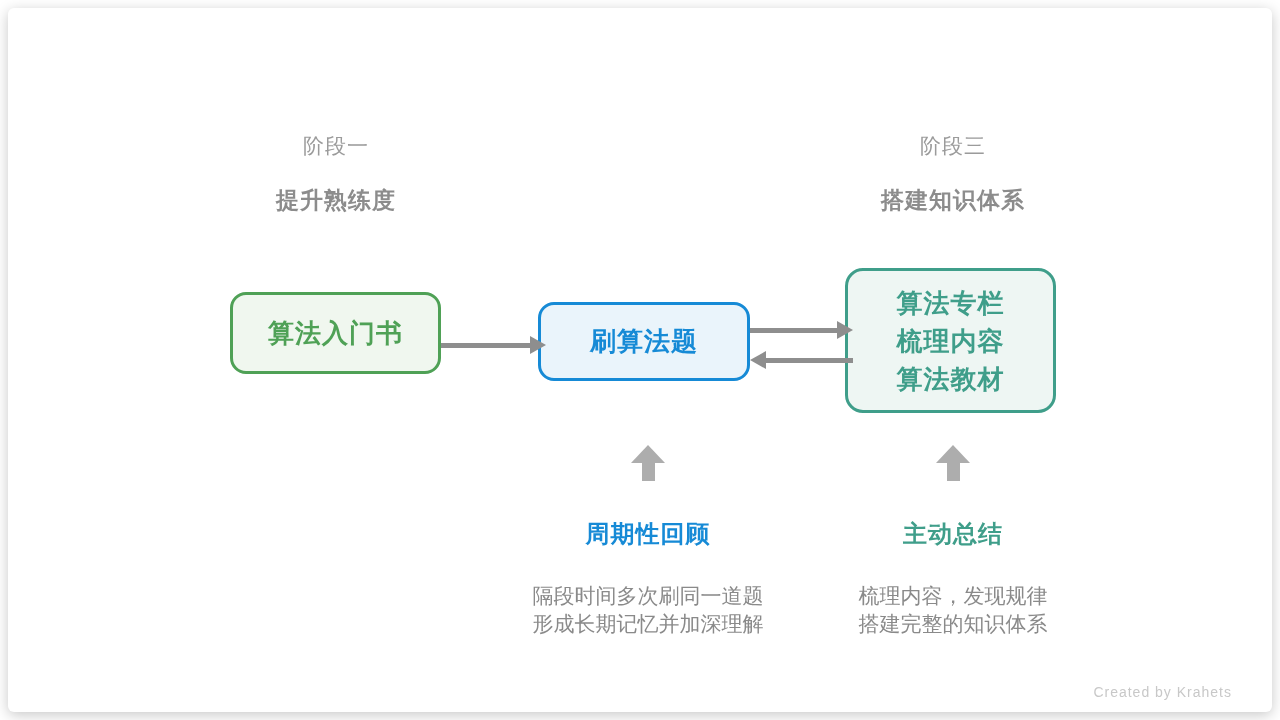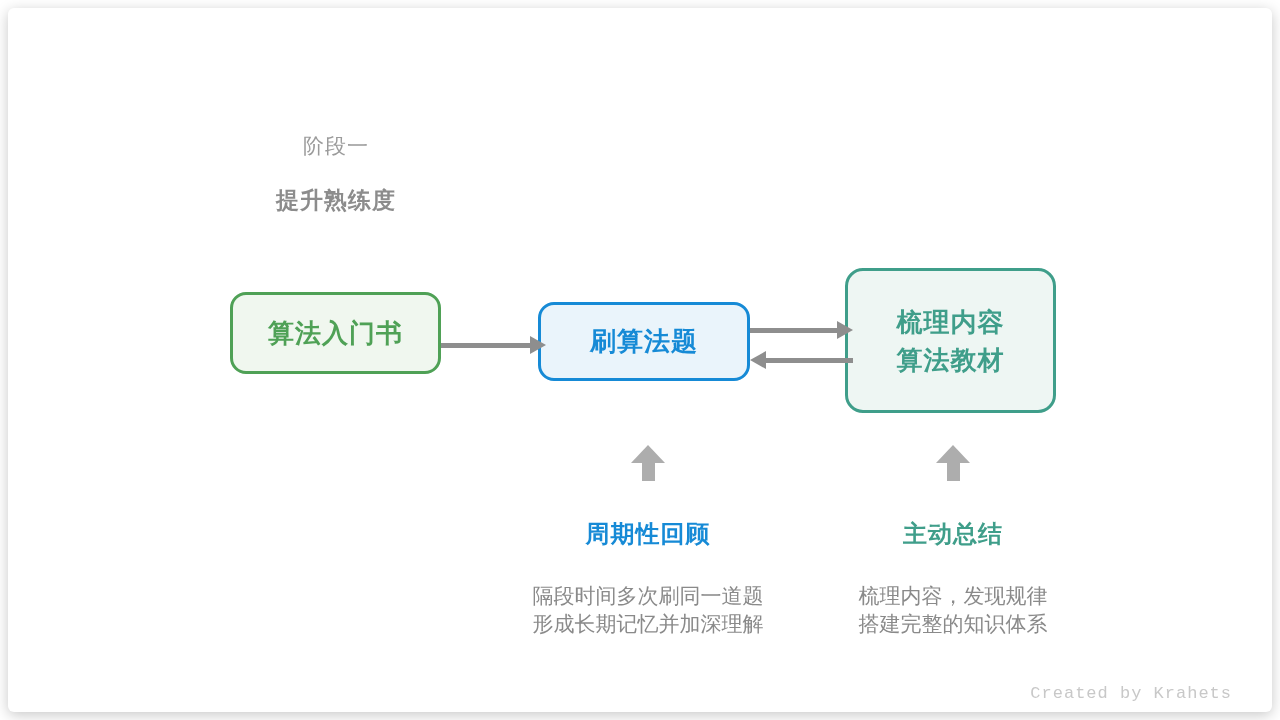--- a/index.html
+++ b/index.html
@@ -59,41 +59,46 @@
   .annotation{position:absolute;width:340px;text-align:center;}
   .annotation .ann-title{font-size:24px;font-weight:bold;letter-spacing:1px;}
   .annotation .ann-desc{margin-top:32px;font-size:21px;line-height:28px;color:var(--gray_text,#8a8a8a);}
   .ann-left{left:470px;top:510px;font-family:Liberation Serif, serif;}
   .ann-left .ann-title{color:var(--blue,#168ad6);}
   .ann-right{left:775px;top:510px;}
   .ann-right .ann-title{color:var(--teal,#3f9e8a);}
   
   .credit{
     position:absolute;right:40px;top:676px;
-    font-family:Liberation Mono, monospace;
-    font-size:17px;letter-spacing:1px;color:var(--credit,#c8c8c8);
+    font-family:Liberation Sans, sans-serif;
+    font-size:14px;letter-spacing:1px;color:var(--credit,#c8c8c8);
   }
 </style>
 </head>
 <body>
 
 <div class="card">
 
   <div class="stage stage1">
     <div class="stage-label">阶段一</div>
     <div class="stage-subtitle">提升熟练度</div>
   </div>
+  <div class="stage stage3">
+    <div class="stage-label">阶段三</div>
+    <div class="stage-subtitle">搭建知识体系</div>
+  </div>
 
   <div class="node node-green">
     <div class="node-line">算法入门书</div>
   </div>
   <div class="node node-blue">
     <div class="node-line">刷算法题</div>
   </div>
   <div class="node node-teal">
+    <div class="node-line">算法专栏</div>
     <div class="node-line">梳理内容</div>
     <div class="node-line">算法教材</div>
   </div>
 
   <div class="h-arrow arrow-1">
     <div class="stem"></div>
     <div class="head-right"></div>
   </div>
   <div class="h-arrow arrow-2">
     <div class="stem"></div>

